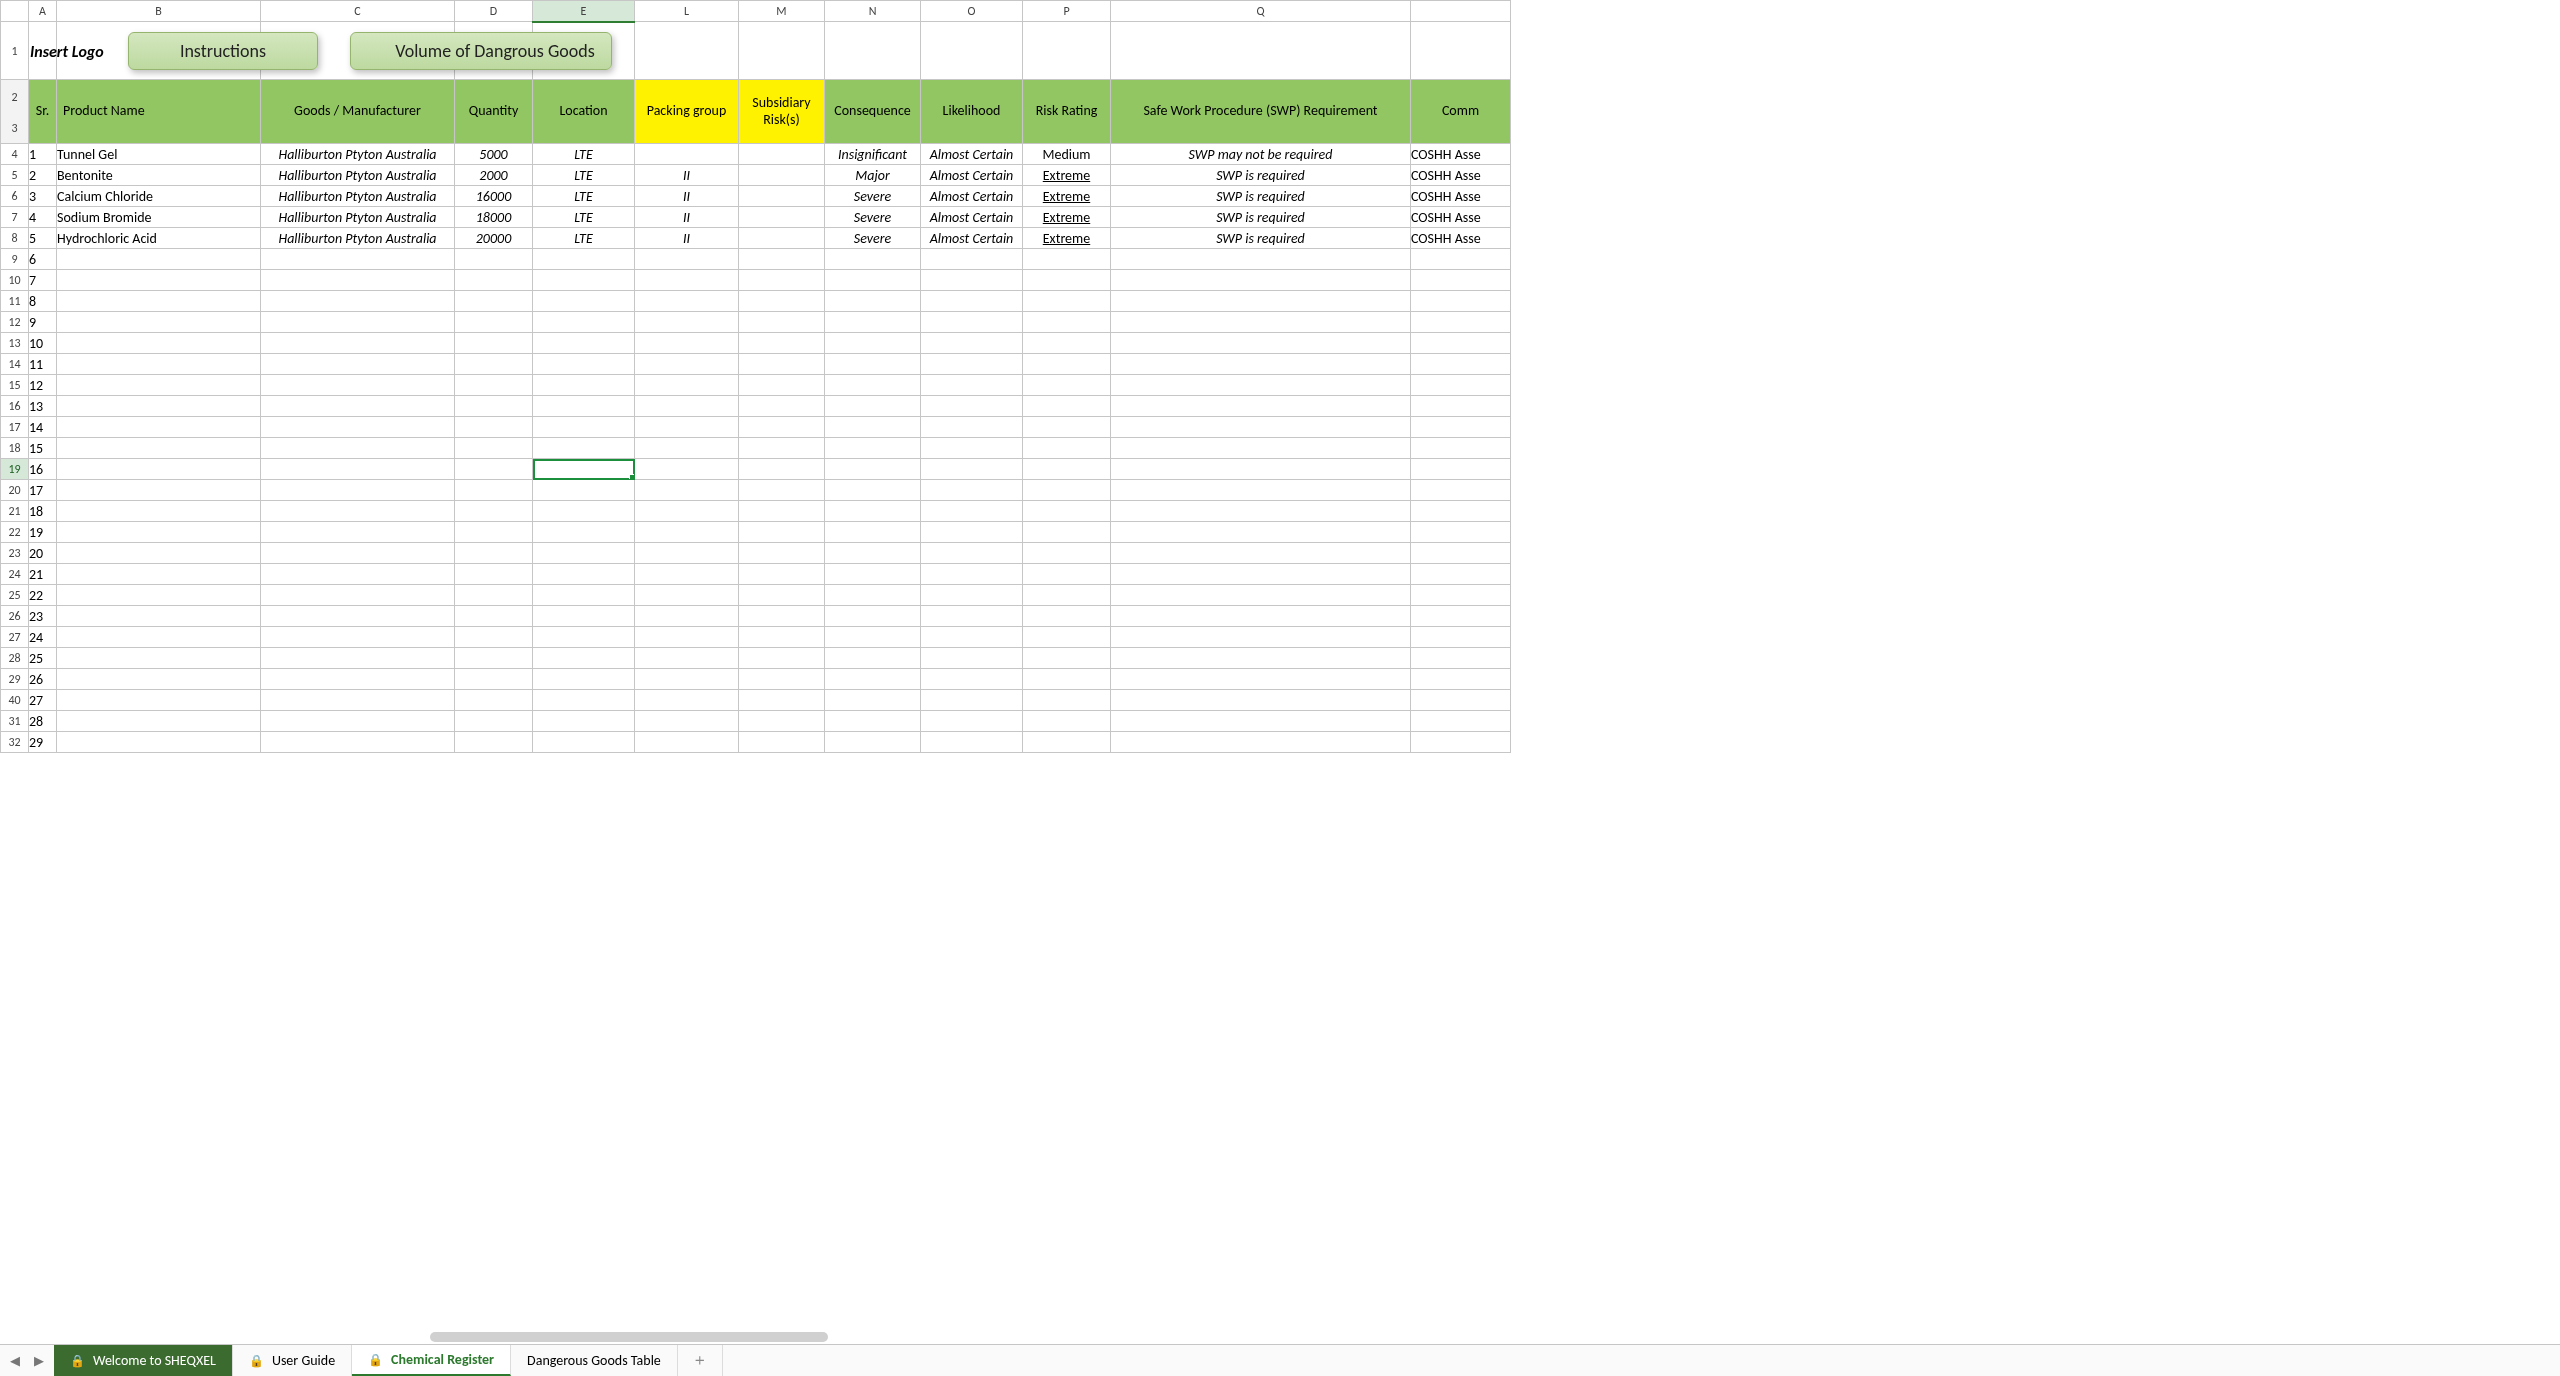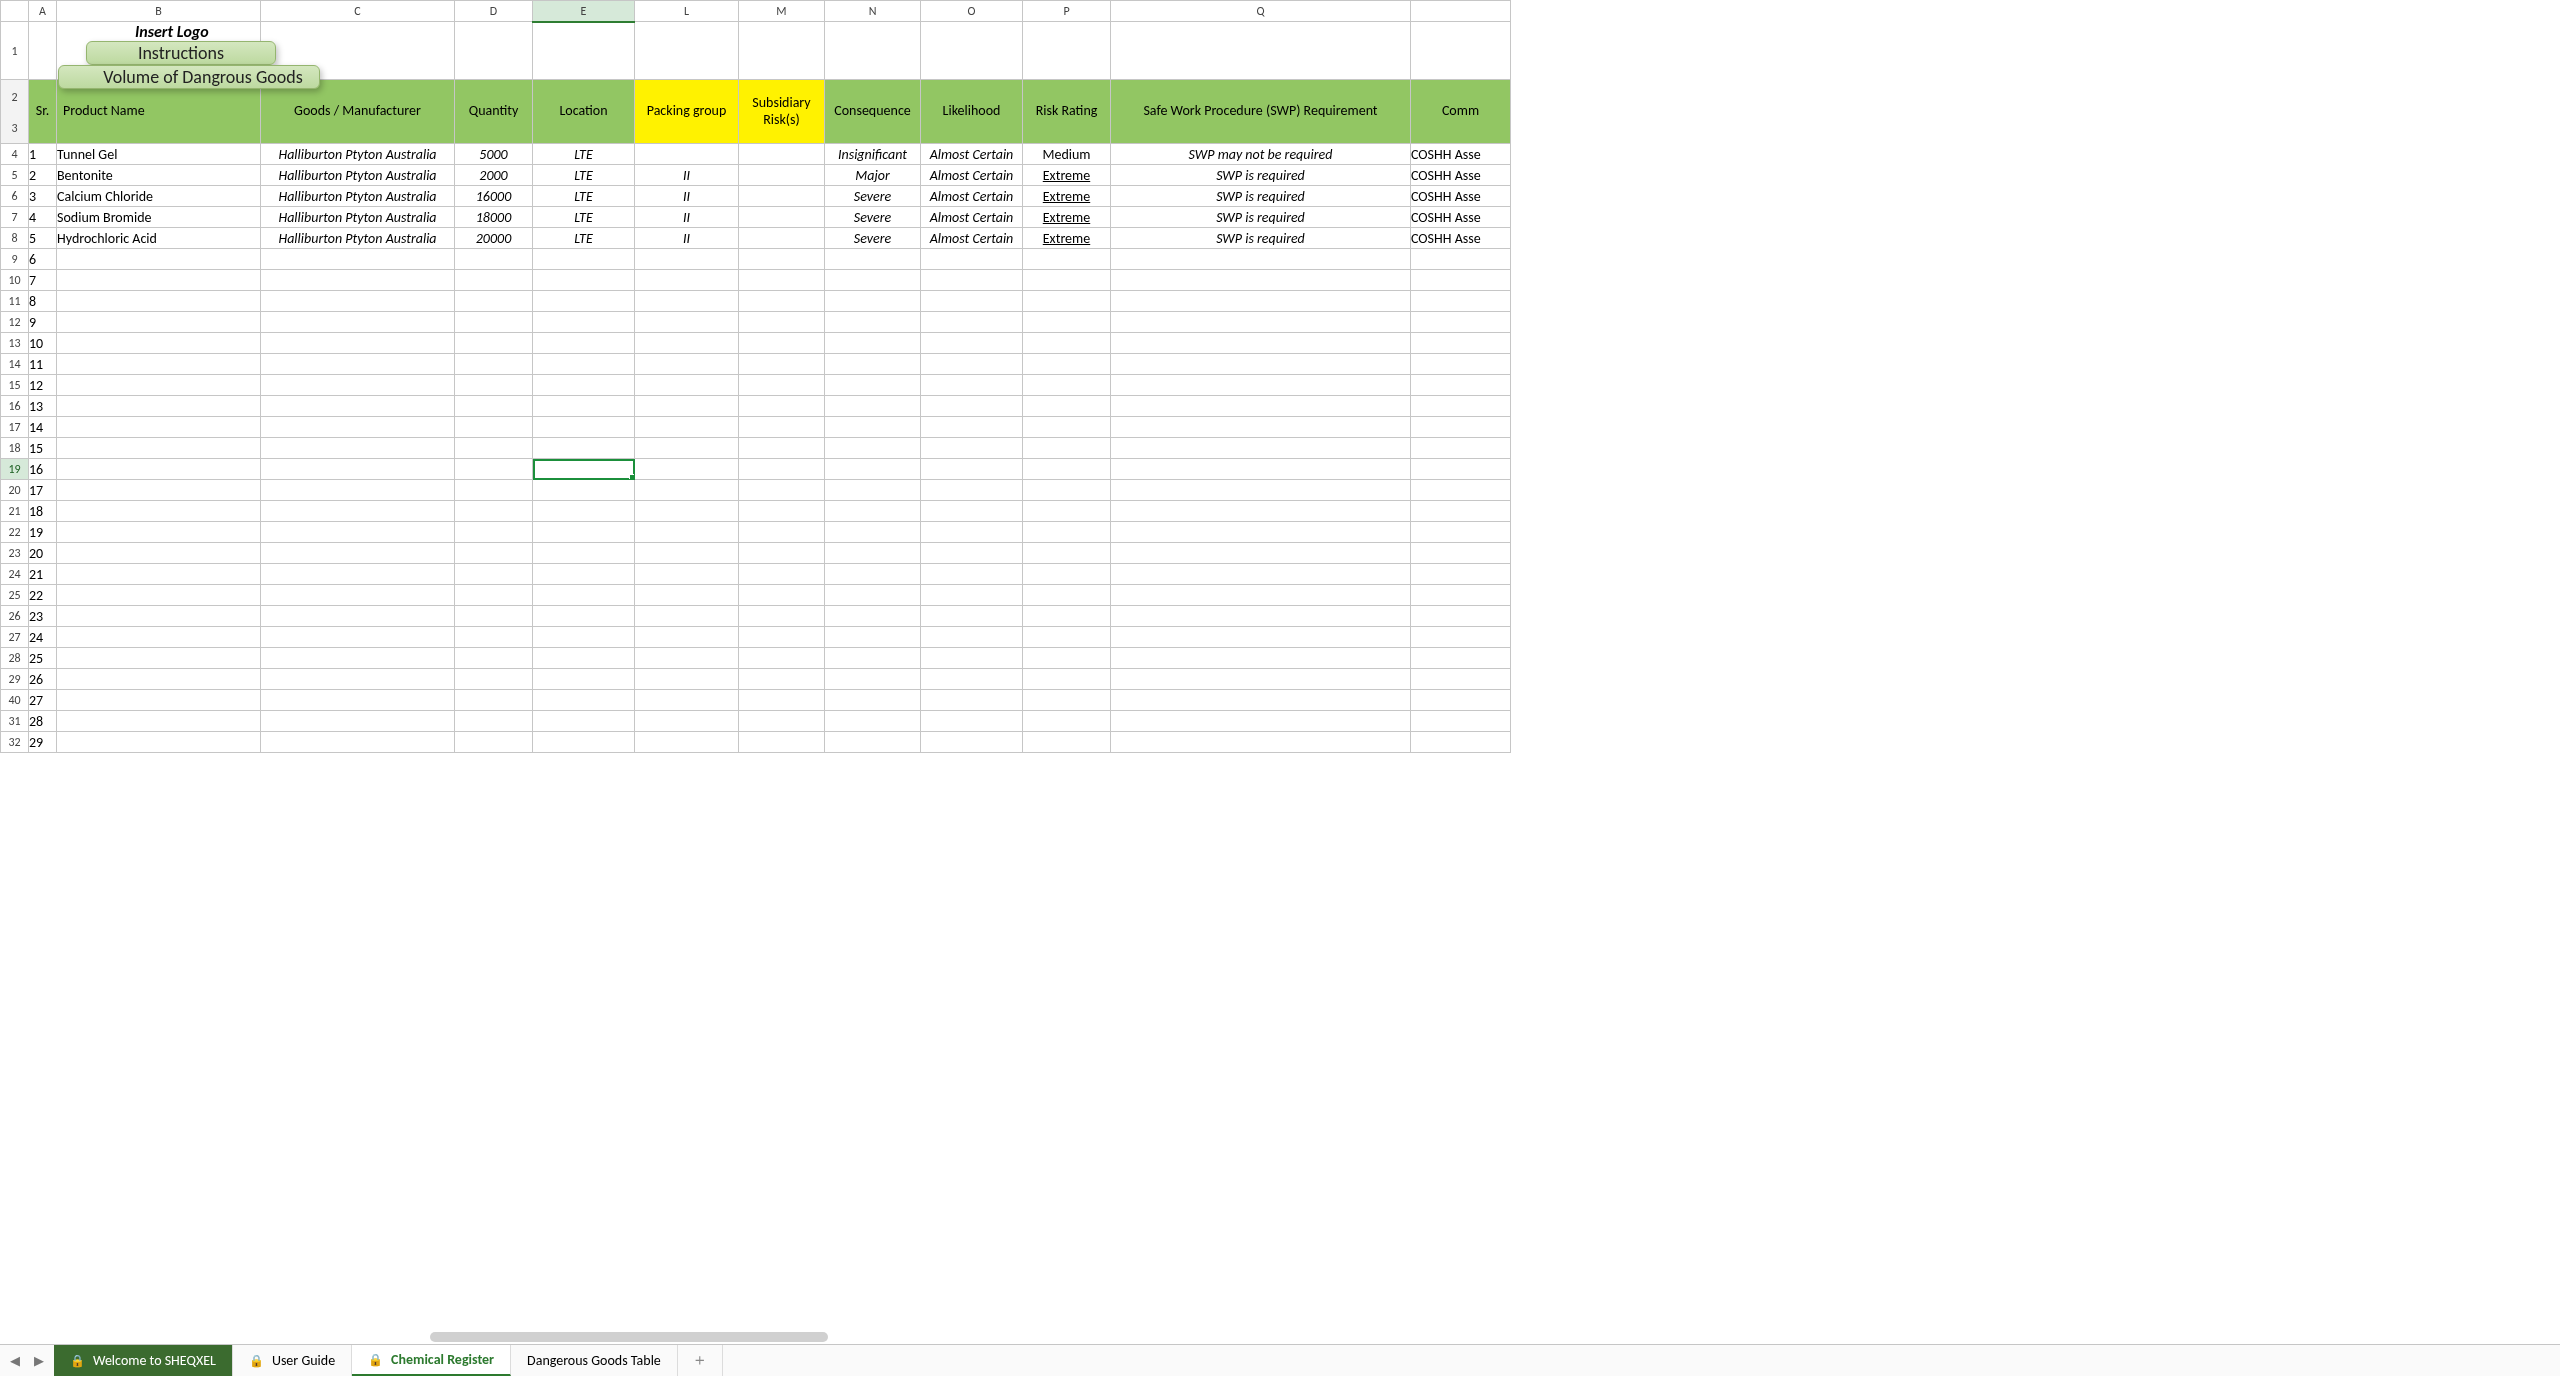--- a/index.html
+++ b/index.html
@@ -110,26 +110,25 @@
     content: "";
     position: absolute;
     right: -3px; bottom: -3px;
     width: 6px; height: 6px;
     background: #1b8f3b;
     border: 1px solid #fff;
   }
   
   .row1area {
     position: absolute;
-    left: 36px; top: 22px;
+    left: 24px; top: 22px;
     height: 58px;
     display: flex;
     align-items: center;
     pointer-events: none;
-    flex-direction: column;
   }
   .insert-logo {
     font-style: italic;
     font-weight: 700;
     font-size: 16px;
     padding-left: 6px;
     width: 98px;
     pointer-events: auto;
   }
   .shapebtn {
@@ -138,21 +137,21 @@
     height: 38px;
     border-radius: 6px;
     border: 1px solid #95b56f;
     background: linear-gradient(#d4e7bf, #bdd9a0);
     box-shadow: 2px 3px 6px rgba(0,0,0,0.25);
     display: flex; align-items: center; justify-content: center;
     font-size: 18px; color: #222;
     cursor: pointer;
   }
   .shapebtn.instructions { width: 190px; }
-  .shapebtn.volume { width: 262px; margin-left: 22px; padding-left: 28px; }
+  .shapebtn.volume { width: 262px; margin-left: 32px; padding-left: 28px; }
 
   
   .hscroll {
     position: absolute;
     left: 430px;
     bottom: 2px;
     height: 10px;
     width: 398px;
     background: #d0d0d0;
     border-radius: 6px;

